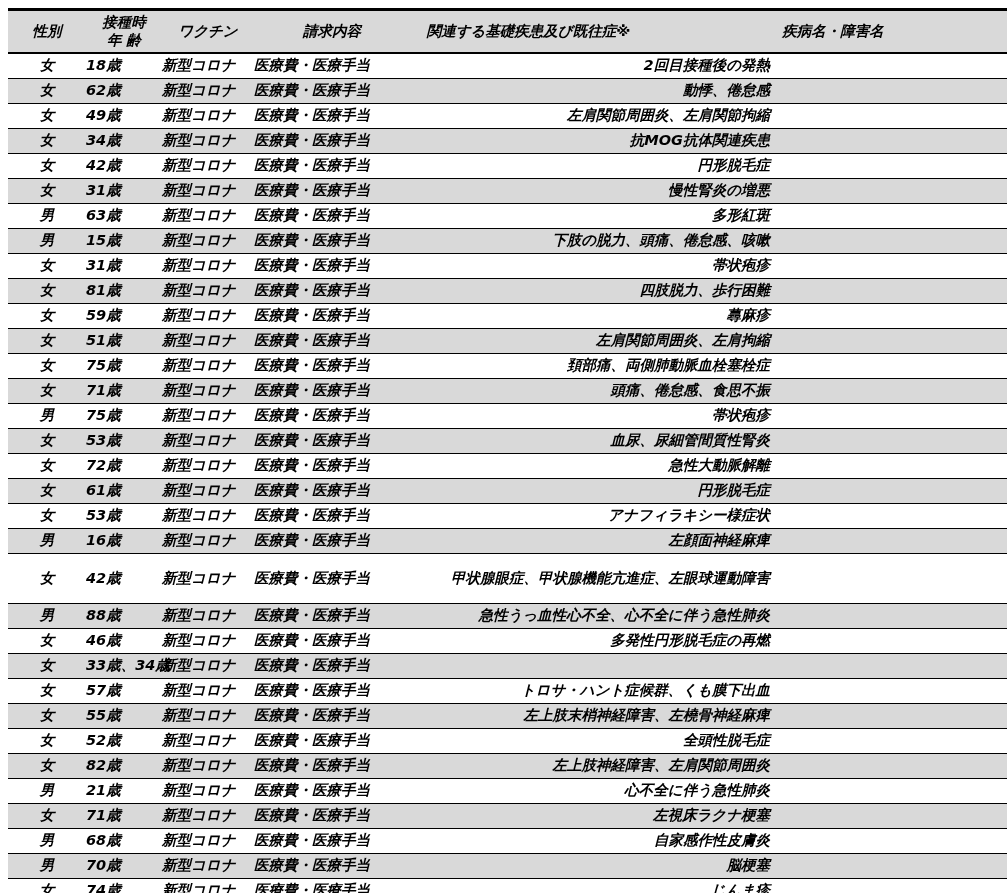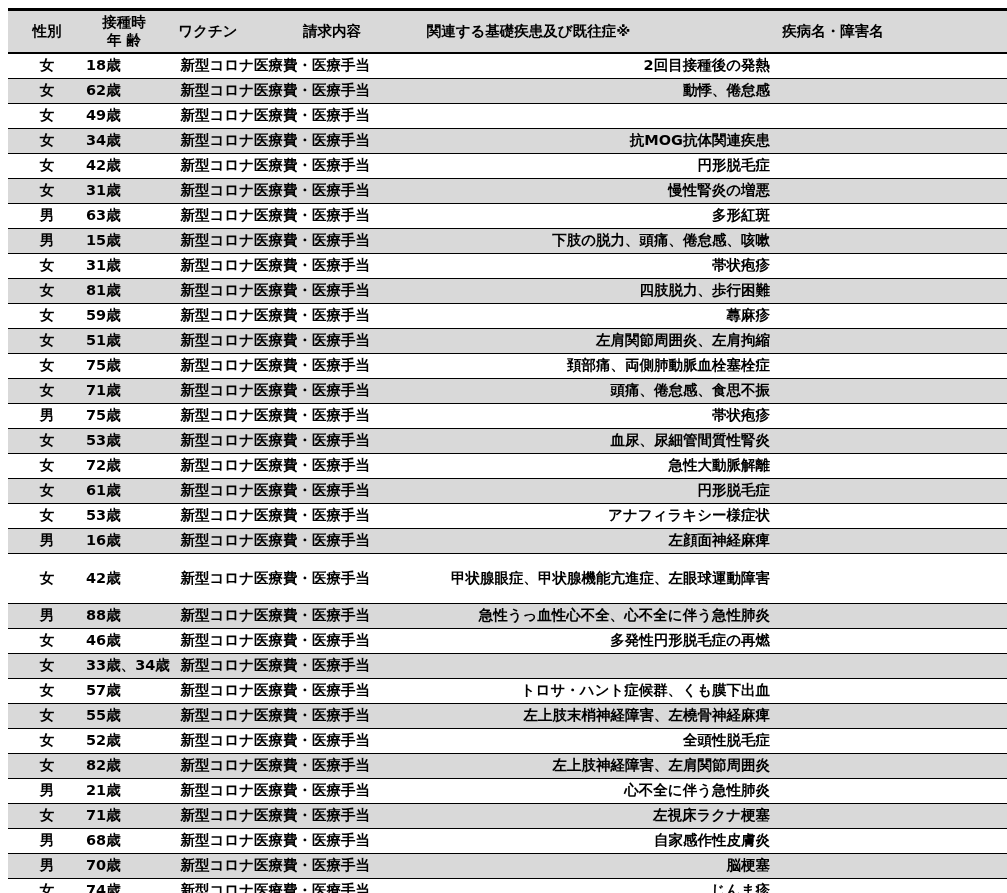--- a/index.html
+++ b/index.html
@@ -20,20 +20,21 @@
     width: 999px;
     border-top: 3px solid #000;
     border-bottom: 1px solid #000;
   }
   .row {
     display: flex;
     align-items: center;
     min-height: 24px;
     border-bottom: 1px solid #000;
     background: #ffffff;
+    font-style: italic;
   }
   .row.header {
     min-height: 41px;
     background: #d9d9d9;
     border-bottom: 2px solid #000;
   }
   .row.tall {
     min-height: 49px;
   }
   #rows .row:nth-child(even) {
@@ -44,21 +45,21 @@
     line-height: 1.2;
     white-space: nowrap;
     box-sizing: border-box;
   }
   .header .cell {
     white-space: pre-line;
     text-align: center;
   }
   .c-sex        { width: 78px;  text-align: center; }
   .c-age        { width: 76px;  text-align: left; }
-  .c-vaccine    { width: 92px;  text-align: right; }
+  .c-vaccine    { width: 92px;  text-align: left; }
   .c-claim      { width: 156px; text-align: left; }
   .c-disease    { width: 360px; text-align: right; padding-left: 12px; }
   .c-underlying { flex: 1;      text-align: center; }
 </style>
 </head>
 <body>
 
 <div class="table">
   <div class="row header">
     <div class="cell c-sex">性別</div>
@@ -84,20 +85,21 @@
     <div class="cell c-vaccine">新型コロナ</div>
     <div class="cell c-claim">医療費・医療手当</div>
     <div class="cell c-disease">動悸、倦怠感</div>
     <div class="cell c-underlying"></div>
   </div>
       <div class="row">
     <div class="cell c-sex">女</div>
     <div class="cell c-age">49歳</div>
     <div class="cell c-vaccine">新型コロナ</div>
     <div class="cell c-claim">医療費・医療手当</div>
+    <div class="cell c-disease">左肩関節周囲炎、左肩関節拘縮</div>
     <div class="cell c-underlying"></div>
   </div>
       <div class="row">
     <div class="cell c-sex">女</div>
     <div class="cell c-age">34歳</div>
     <div class="cell c-vaccine">新型コロナ</div>
     <div class="cell c-claim">医療費・医療手当</div>
     <div class="cell c-disease">抗MOG抗体関連疾患</div>
     <div class="cell c-underlying"></div>
   </div>

